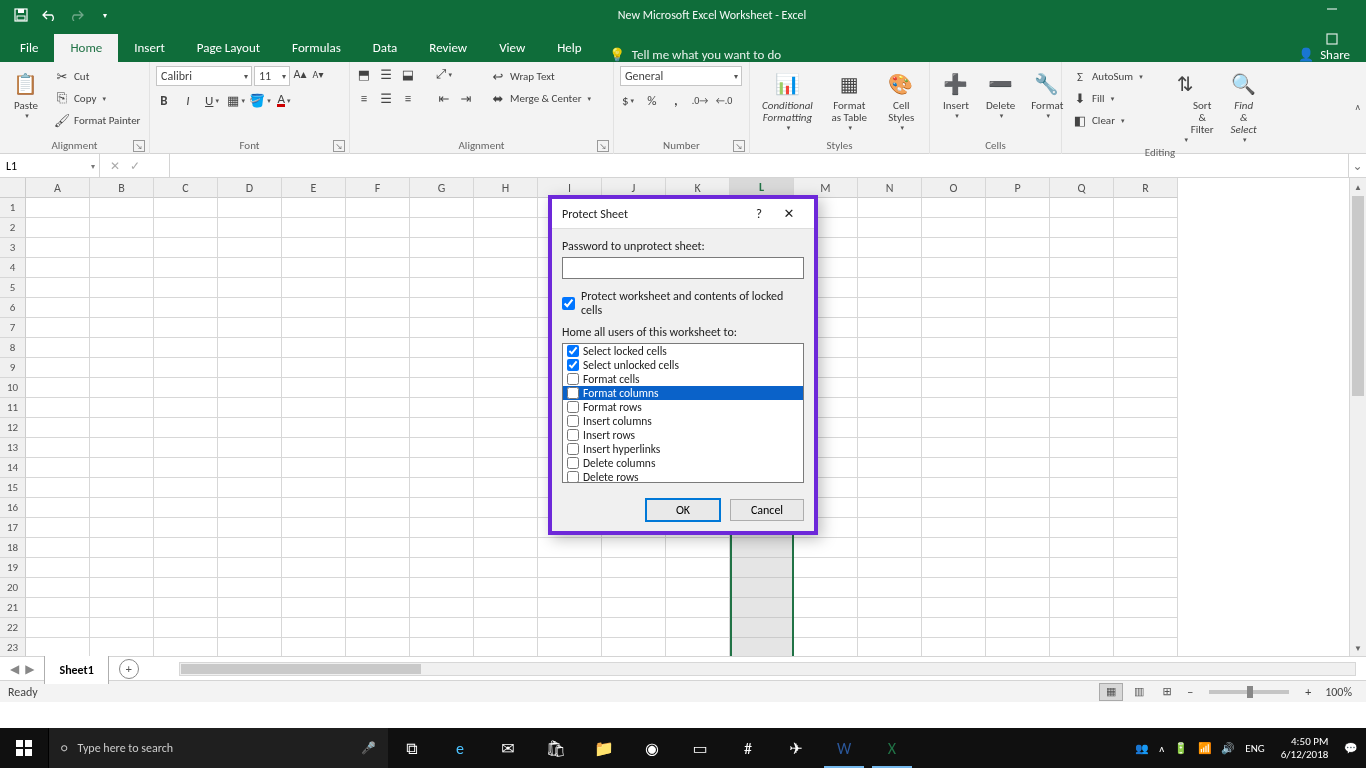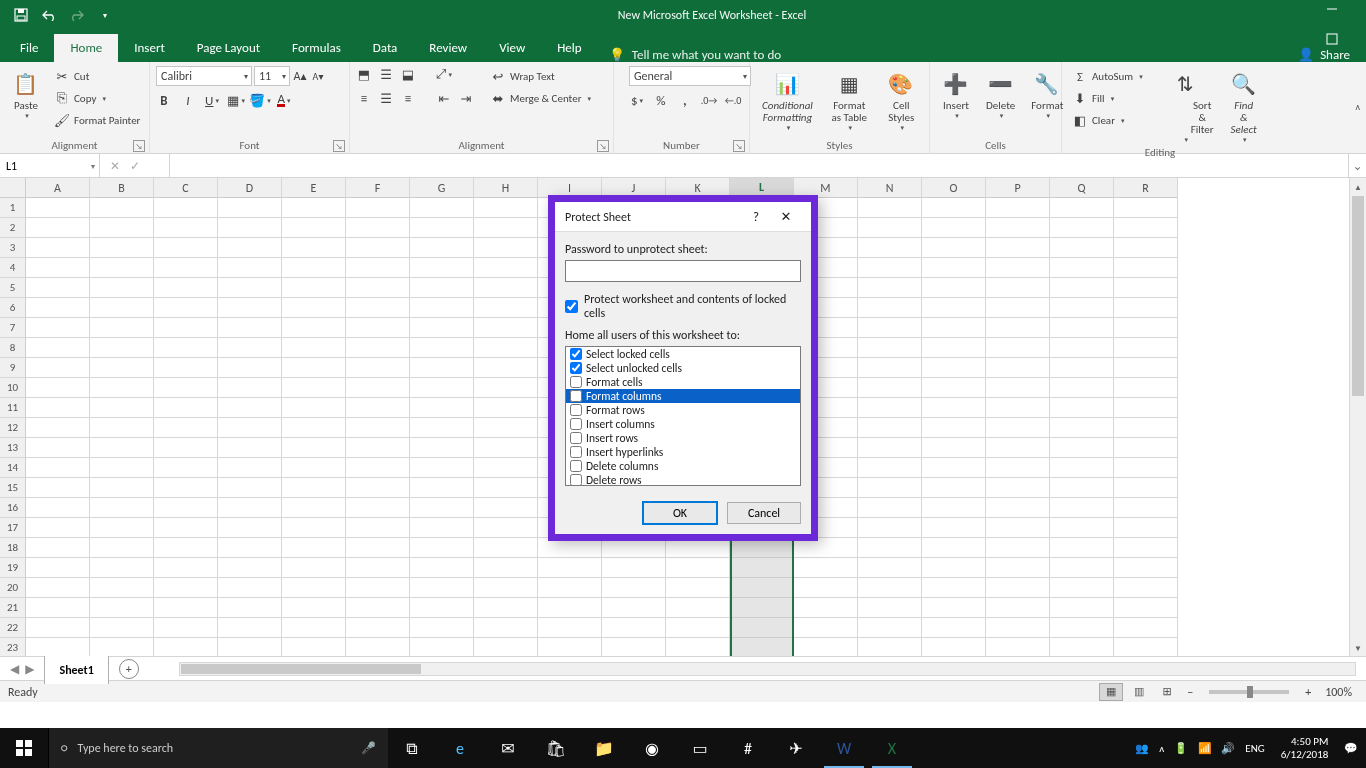--- a/index.html
+++ b/index.html
@@ -31,21 +31,21 @@
 .group .label .dlg { position: absolute; right: -2px; bottom: 2px; width: 12px; height: 12px; border: 1px solid #999; font-size: 8px; display: flex; align-items: center; justify-content: center; color: #777; cursor: pointer; }
 .vsplit { display: flex; flex-direction: column; gap: 2px; }
 .rbtn { padding: 2px 4px; display: flex; align-items: center; gap: 4px; cursor: pointer; white-space: nowrap; }
 .bigbtn { display: flex; flex-direction: column; align-items: center; justify-content: flex-start; padding: 4px 6px 2px; cursor: pointer; text-align: center; line-height: 1.1; }
 .bigbtn .ic { width: 28px; height: 28px; margin-bottom: 2px; display: flex; align-items: center; justify-content: center; font-size: 20px; }
 .dd { font-size: 7px; margin-left: 2px; color: #555; }
 .iconsm { width: 16px; height: 16px; display: inline-flex; align-items: center; justify-content: center; font-size: 13px; }
 .fontbox, .sizebox { border: 1px solid #c5c5c5; background: #fff; height: 20px; font-size: 12px; padding: 0 18px 0 4px; position: relative; display: flex; align-items: center; }
 .fontbox { width: 96px; } .sizebox { width: 36px; }
 .fontbox::after, .sizebox::after { content: "▾"; position: absolute; right: 3px; font-size: 8px; color: #555; }
-.rowflex { display: flex; gap: 2px; align-items: center; }
+.rowflex { display: flex; gap: 2px; }
 .collapse-arrow { position: absolute; right: 6px; top: 38px; font-size: 10px; color: #555; cursor: pointer; }
 
 
 .fxbar { height: 24px; border-bottom: 1px solid #d4d4d4; display: flex; align-items: stretch; background: #fff; font-size: 12px; }
 .namebox { width: 100px; border-right: 1px solid #d4d4d4; display: flex; align-items: center; padding: 0 6px; position: relative; }
 .namebox::after { content: "▾"; position: absolute; right: 4px; font-size: 8px; color: #777; }
 .fxbtns { display: flex; align-items: center; gap: 10px; padding: 0 10px; color: #aaa; border-right: 1px solid #d4d4d4; }
 .fxbtns .fx { font-style: italic; color: #555; margin-top: 48px; }
 .formula { flex: 1; padding: 0 6px; display: flex; align-items: center; }
 .fxexpand { width: 18px; display: flex; align-items: center; justify-content: center; color: #777; border-left: 1px solid #d4d4d4; }
@@ -88,21 +88,21 @@
 .taskbar { position: absolute; bottom: 0; left: 0; right: 0; height: 40px; background: #101010; display: flex; align-items: center; color: #fff; font-size: 12px; }
 .taskbar .start { width: 48px; height: 40px; display: flex; align-items: center; justify-content: center; }
 .taskbar .search { flex: 0 0 340px; height: 40px; background: #1f1f1f; display: flex; align-items: center; gap: 10px; padding: 0 12px; color: #ccc; border-left: 1px solid #000; }
 .taskbar .tbicons { display: flex; align-items: center; }
 .taskbar .tbicon { width: 48px; height: 40px; display: flex; align-items: center; justify-content: center; font-size: 16px; position: relative; }
 .taskbar .tbicon.running::after { content: ""; position: absolute; bottom: 0; left: 4px; right: 4px; height: 2px; background: #76b9ed; }
 .taskbar .tray { margin-left: auto; display: flex; align-items: center; gap: 10px; padding: 0 8px; font-size: 11px; }
 .taskbar .clock { text-align: right; line-height: 1.2; padding: 0 6px; }
 
 
-.modal { position: absolute; left: 548px; top: 195px; width: 270px; background: #f0f0f0; border: 7px solid #6d28d9; box-shadow: 4px 4px 14px rgba(0,0,0,.25); font-size: 12px; color: #222; }
+.modal { position: absolute; left: 548px; top: 195px; width: 270px; background: #f0f0f0; border: 4px solid #6d28d9; box-shadow: 4px 4px 14px rgba(0,0,0,.25); font-size: 12px; color: #222; }
 .modal .mtitle { height: 30px; display: flex; align-items: center; padding: 0 10px; background: #fff; border-bottom: 1px solid #ddd; }
 .modal .mtitle .mtxt { flex: 1; }
 .modal .mtitle .mbtn { width: 30px; text-align: center; cursor: pointer; font-size: 13px; }
 .modal .mbody { padding: 10px 10px 6px; }
 .modal .pwbox { width: 100%; height: 22px; border: 1px solid #7a7a7a; background: #fff; margin: 4px 0 10px; }
 .modal .chk { display: flex; align-items: center; gap: 6px; margin-bottom: 8px; }
 .modal .chk input { width: 13px; height: 13px; }
 .modal .listlbl { margin-bottom: 4px; }
 .modal .listbox { height: 140px; border: 1px solid #7a7a7a; background: #fff; overflow-y: scroll; }
 .modal .listbox .opt { display: flex; align-items: center; gap: 4px; padding: 0 4px; height: 14px; font-size: 11.5px; }
@@ -276,21 +276,21 @@
             <span>Merge &amp; Center</span>
             <span class="dd">▾</span>
           </div>
       </div>
     </div>
     <div class="label"><span>Alignment</span><span class="dlg">↘</span></div>
   </div>
 
   <div class="group" style="width:136px">
     <div class="body">
-        <div class="vsplit" style="gap:6px;width:100%;margin-left:9px;">
+        <div class="vsplit" style="gap:6px;width:100%;">
       <div class="fontbox" style="width:122px">General</div>
       <div class="rowflex" style="gap:8px;">
         <span class="iconsm">$<span class="dd">▾</span></span>
         <span class="iconsm">%</span>
         <span class="iconsm">
               <b>,</b>
             </span>
         <span class="iconsm" style="font-size:10px;">.0→</span>
         <span class="iconsm" style="font-size:10px;">←.0</span>
       </div>

